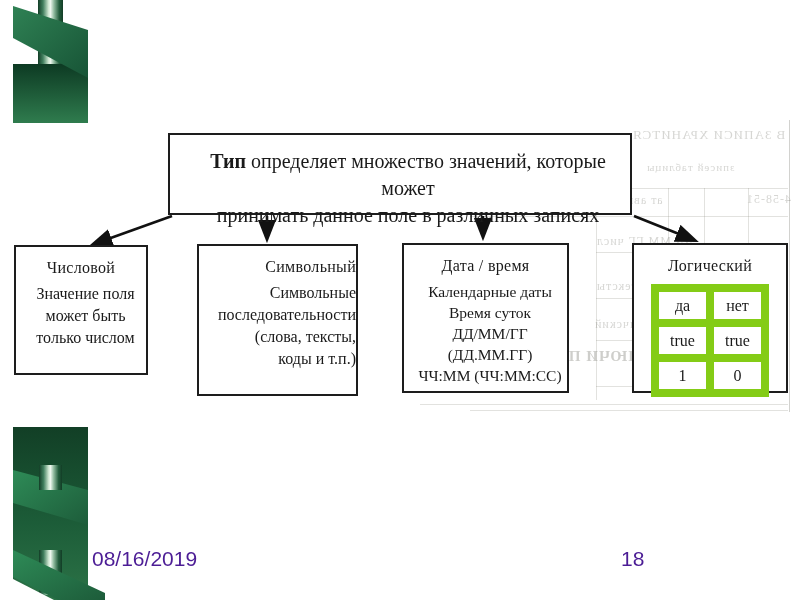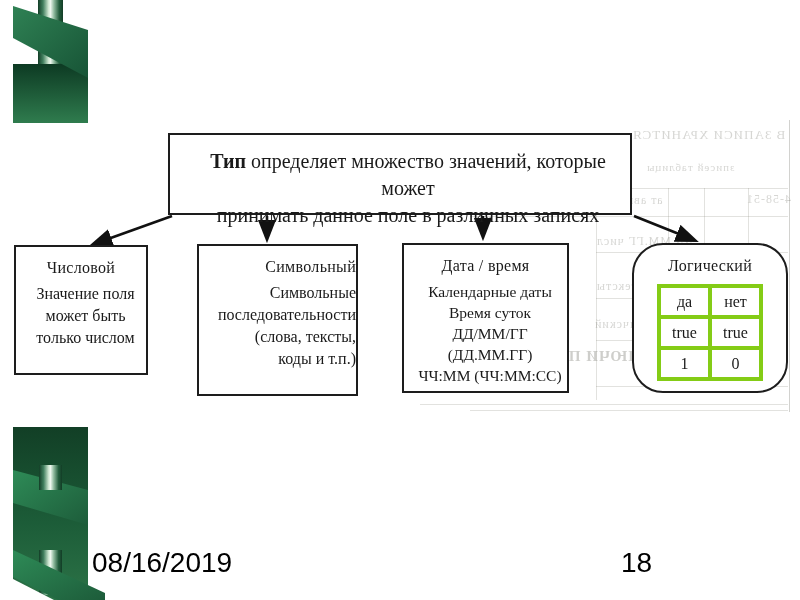--- a/index.html
+++ b/index.html
@@ -13,26 +13,26 @@
   .smudge.bold{font-weight:bold;opacity:.33;}
   .tbox{position:absolute;background:#fff;border:2px solid #1d1d1d;box-sizing:border-box;
         text-align:center;color:#1a1a1a;}
   .tbox .title{font-weight:normal;font-size:16px;margin-top:12px;letter-spacing:.3px;}
   .tbox .body{font-size:16px;line-height:22px;margin-top:6px;}
   .tbox .body span{display:block;margin-left:9px;}
   #box-root{font-size:20px;line-height:27px;padding-top:13px;padding-left:16px;}
   #box-root .bold{font-weight:bold;}
   #box-datetime .body{font-size:15.5px;line-height:21px;}
   .logical-table{border-collapse:collapse;margin:9px auto 0 auto;}
-  .logical-table td{border:4px solid #84cc16;width:45px;height:25px;text-align:center;
+  .logical-table td{border:8px solid #84cc16;width:45px;height:25px;text-align:center;
                     font-size:16px;font-family:"Liberation Serif",serif;color:#1a1a1a;}
   .arrows{position:absolute;left:0;top:0;pointer-events:none;}
   
   .footer-text{position:absolute;font-family:"Liberation Sans","DejaVu Sans",sans-serif;
-               font-size:28px;color:#000000;}
+               font-size:21px;color:#4c1d95;}
   
   .decor{position:absolute;}
 </style>
 </head>
 <body>
 
 <div class="scanlayer">
 
   <div class="gl" style="left:596px;top:188px;width:192px;height:1px"></div>
   <div class="gl" style="left:470px;top:216px;width:318px;height:1px"></div>
@@ -99,21 +99,21 @@
 <div id="box-datetime" class="tbox" style="left:402px;top:243px;width:167px;height:150px;">
   <div class="title">Дата / время</div>
   <div class="body">
     <span>Календарные даты</span>
     <span>Время суток</span>
     <span>ДД/ММ/ГГ (ДД.ММ.ГГ)</span>
     <span>ЧЧ:ММ (ЧЧ:ММ:СС)</span>
   </div>
 </div>
 
-<div class="tbox" style="left:632px;top:243px;width:156px;height:150px;border-radius:31px;">
+<div class="tbox" style="left:632px;top:243px;width:156px;height:150px;">
   <div class="title">Логический</div>
   <table class="logical-table">
     <tbody>
         <tr>
       <td>да</td>
       <td>нет</td>
     </tr>
     <tr>
       <td>true</td>
       <td>true</td>

